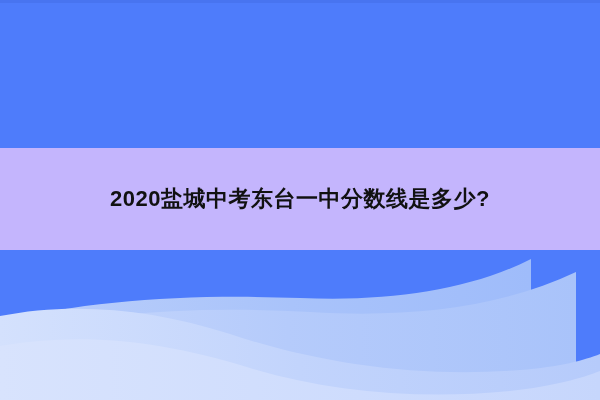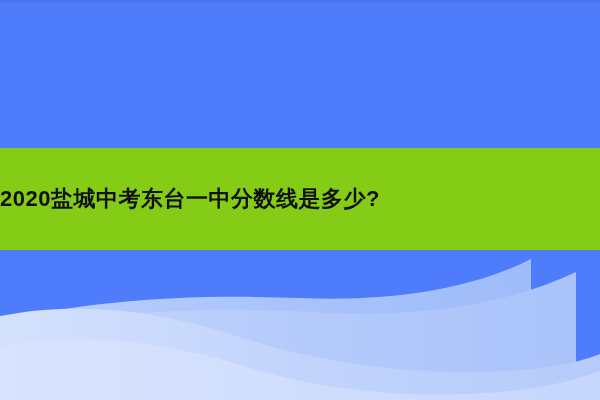--- a/index.html
+++ b/index.html
@@ -37,24 +37,24 @@
     background: #4874F0;
   }
 
   
   .title-band {
     position: absolute;
     left: 0;
     top: 148px;
     width: 600px;
     height: 102px;
-    background: #84cc16;
+    background: #c4b5fd;
     display: flex;
     align-items: center;
-    justify-content: flex-start;
+    justify-content: center;
   }
   .title-text {
     font-size: 22px;
     font-weight: bold;
     color: #111111;
     letter-spacing: 0.5px;
     white-space: nowrap;
     line-height: 1;
   }
 

